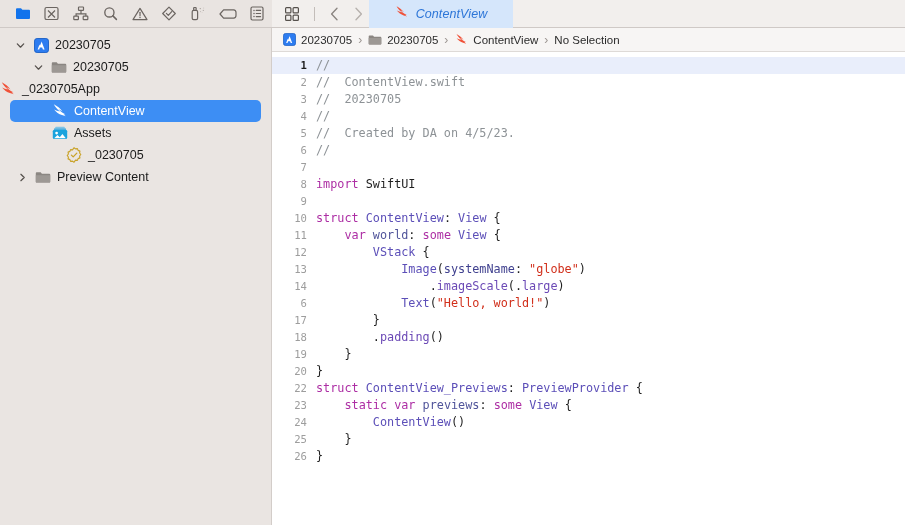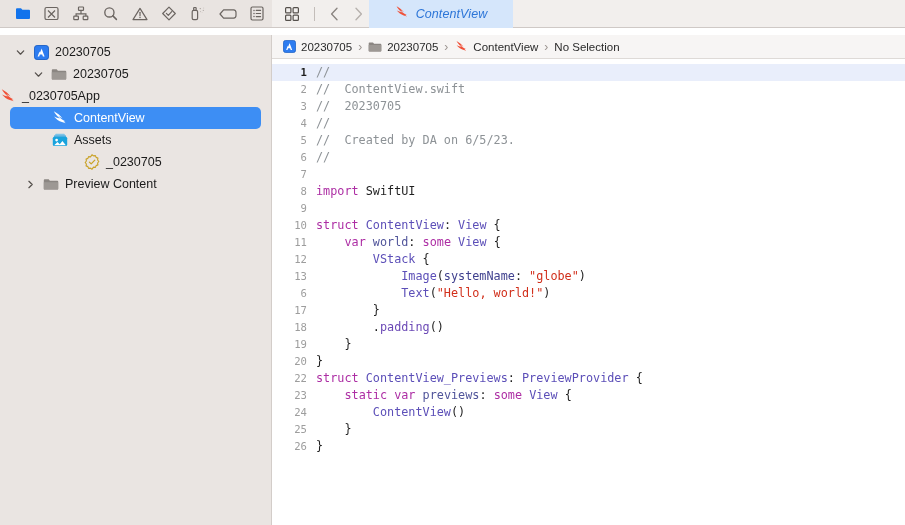--- a/index.html
+++ b/index.html
@@ -106,21 +106,20 @@
   .tab-rest {
     flex: 1;
     background: #f2efed;
   }
 
   
   .main {
     flex: 1;
     display: flex;
     min-height: 0;
-    margin-top: 7px;
   }
 
   
   .sidebar {
     width: 272px;
     min-width: 272px;
     background: #eae5e2;
     border-right: 1px solid #d3cdc9;
     padding-top: 6px;
     overflow: hidden;
@@ -430,31 +429,31 @@
               <rect x="3.2" y="0.8" width="9.6" height="2" rx="0.8" fill="#7fc4e8"></rect>
               <rect x="1.9" y="2.3" width="12.2" height="2" rx="0.8" fill="#5cb3e0"></rect>
               <rect x="0.8" y="3.8" width="14.4" height="9.2" rx="1.5" fill="#1aa3dd"></rect>
               <circle cx="4.6" cy="7.1" r="1.35" fill="#ffffff"></circle>
               <path d="M2.2 12.2l3.3-3.3 2.3 2.3 2.6-3.1 3.4 4.1z" fill="#ffffff"></path>
             </svg>
         </span>
         <span class="tree-label">Assets</span>
       </div>
 
-      <div class="tree-row" style="padding-left:84px">
+      <div class="tree-row" style="padding-left:66px">
         <span class="tree-icon">
           <svg width="16" height="16" viewBox="0 0 16 16">
               <path d="M8 0.7l1.5 1.2 1.9-.3.7 1.8 1.8.7-.3 1.9 1.2 1.5-1.2 1.5.3 1.9-1.8.7-.7 1.8-1.9-.3L8 15.3l-1.5-1.2-1.9.3-.7-1.8-1.8-.7.3-1.9L1.2 8.5l1.2-1.5-.3-1.9 1.8-.7.7-1.8 1.9.3z" fill="none" stroke="#c9a227" stroke-width="1.15" stroke-linejoin="round"></path>
               <path d="M5.4 8.1l1.8 1.8 3.6-3.8" fill="none" stroke="#c9a227" stroke-width="1.25" stroke-linecap="round" stroke-linejoin="round"></path>
             </svg>
         </span>
         <span class="tree-label">_0230705</span>
       </div>
 
-      <div class="tree-row" style="padding-left:24px">
+      <div class="tree-row" style="padding-left:16px">
         <span class="disclosure">
           <svg width="9" height="9" viewBox="0 0 9 9">
               <path d="M2.9 1.3L6.2 4.5 2.9 7.7" fill="none" stroke="#55504c" stroke-width="1.25" stroke-linecap="round" stroke-linejoin="round"></path>
             </svg>
         </span>
         <span class="tree-icon">
           <svg width="16" height="13" viewBox="0 0 16 13">
               <path d="M0.8 2.2a.9.9 0 0 1 .9-.9h4l1.2 1.4h7.4a.9.9 0 0 1 .9.9v7.1a.9.9 0 0 1-.9.9H1.7a.9.9 0 0 1-.9-.9z" fill="#8b8682"></path>
               <path d="M0.8 4.2h14.4v6.5a.9.9 0 0 1-.9.9H1.7a.9.9 0 0 1-.9-.9z" fill="#9d9894"></path>
             </svg>
@@ -504,29 +503,30 @@
         <span class="crumb">
           <span>No Selection</span>
         </span>
       </div>
 
       <div class="code-area" id="code-area">
           <div class="code-line current"><span class="ln">1</span><span class="code-text"><span class="c-comment">//</span></span></div>
           <div class="code-line"><span class="ln">2</span><span class="code-text"><span class="c-comment">//  ContentView.swift</span></span></div>
           <div class="code-line"><span class="ln">3</span><span class="code-text"><span class="c-comment">//  20230705</span></span></div>
           <div class="code-line"><span class="ln">4</span><span class="code-text"><span class="c-comment">//</span></span></div>
-          <div class="code-line"><span class="ln">5</span><span class="code-text"><span class="c-comment">//  Created by DA on 6/5/23.</span></span></div>
+          <div class="code-line"><span class="ln">5</span><span class="code-text"><span class="c-comment">//  Created by DA on 4/5/23.</span></span></div>
           <div class="code-line"><span class="ln">6</span><span class="code-text"><span class="c-comment">//</span></span></div>
           <div class="code-line"><span class="ln">7</span><span class="code-text"></span></div>
           <div class="code-line"><span class="ln">8</span><span class="code-text"><span class="c-keyword">import</span><span class="c-plain"> SwiftUI</span></span></div>
           <div class="code-line"><span class="ln">9</span><span class="code-text"></span></div>
           <div class="code-line"><span class="ln">10</span><span class="code-text"><span class="c-keyword">struct</span><span class="c-plain"> </span><span class="c-type">ContentView</span><span class="c-plain">: </span><span class="c-type">View</span><span class="c-plain"> {</span></span></div>
           <div class="code-line"><span class="ln">11</span><span class="code-text"><span class="c-plain">    </span><span class="c-keyword">var</span><span class="c-plain"> </span><span class="c-method">world</span><span class="c-plain">: </span><span class="c-keyword">some</span><span class="c-plain"> </span><span class="c-type">View</span><span class="c-plain"> {</span></span></div>
           <div class="code-line"><span class="ln">12</span><span class="code-text"><span class="c-plain">        </span><span class="c-type">VStack</span><span class="c-plain"> {</span></span></div>
           <div class="code-line"><span class="ln">13</span><span class="code-text"><span class="c-plain">            </span><span class="c-type">Image</span><span class="c-plain">(</span><span class="c-param">systemName</span><span class="c-plain">: </span><span class="c-string">"globe"</span><span class="c-plain">)</span></span></div>
+          <div class="code-line"><span class="ln">14</span><span class="code-text"><span class="c-plain">                .</span><span class="c-member">imageScale</span><span class="c-plain">(.</span><span class="c-member">large</span><span class="c-plain">)</span></span></div>
           <div class="code-line"><span class="ln">6</span><span class="code-text"><span class="c-plain">            </span><span class="c-type">Text</span><span class="c-plain">(</span><span class="c-string">"Hello, world!"</span><span class="c-plain">)</span></span></div>
           <div class="code-line"><span class="ln">17</span><span class="code-text"><span class="c-plain">        }</span></span></div>
           <div class="code-line"><span class="ln">18</span><span class="code-text"><span class="c-plain">        .</span><span class="c-member">padding</span><span class="c-plain">()</span></span></div>
           <div class="code-line"><span class="ln">19</span><span class="code-text"><span class="c-plain">    }</span></span></div>
           <div class="code-line"><span class="ln">20</span><span class="code-text"><span class="c-plain">}</span></span></div>
           <div class="code-line"><span class="ln">22</span><span class="code-text"><span class="c-keyword">struct</span><span class="c-plain"> </span><span class="c-type">ContentView_Previews</span><span class="c-plain">: </span><span class="c-type">PreviewProvider</span><span class="c-plain"> {</span></span></div>
           <div class="code-line"><span class="ln">23</span><span class="code-text"><span class="c-plain">    </span><span class="c-keyword">static</span><span class="c-plain"> </span><span class="c-keyword">var</span><span class="c-plain"> </span><span class="c-method">previews</span><span class="c-plain">: </span><span class="c-keyword">some</span><span class="c-plain"> </span><span class="c-type">View</span><span class="c-plain"> {</span></span></div>
           <div class="code-line"><span class="ln">24</span><span class="code-text"><span class="c-plain">        </span><span class="c-type">ContentView</span><span class="c-plain">()</span></span></div>
           <div class="code-line"><span class="ln">25</span><span class="code-text"><span class="c-plain">    }</span></span></div>
           <div class="code-line"><span class="ln">26</span><span class="code-text"><span class="c-plain">}</span></span></div>

